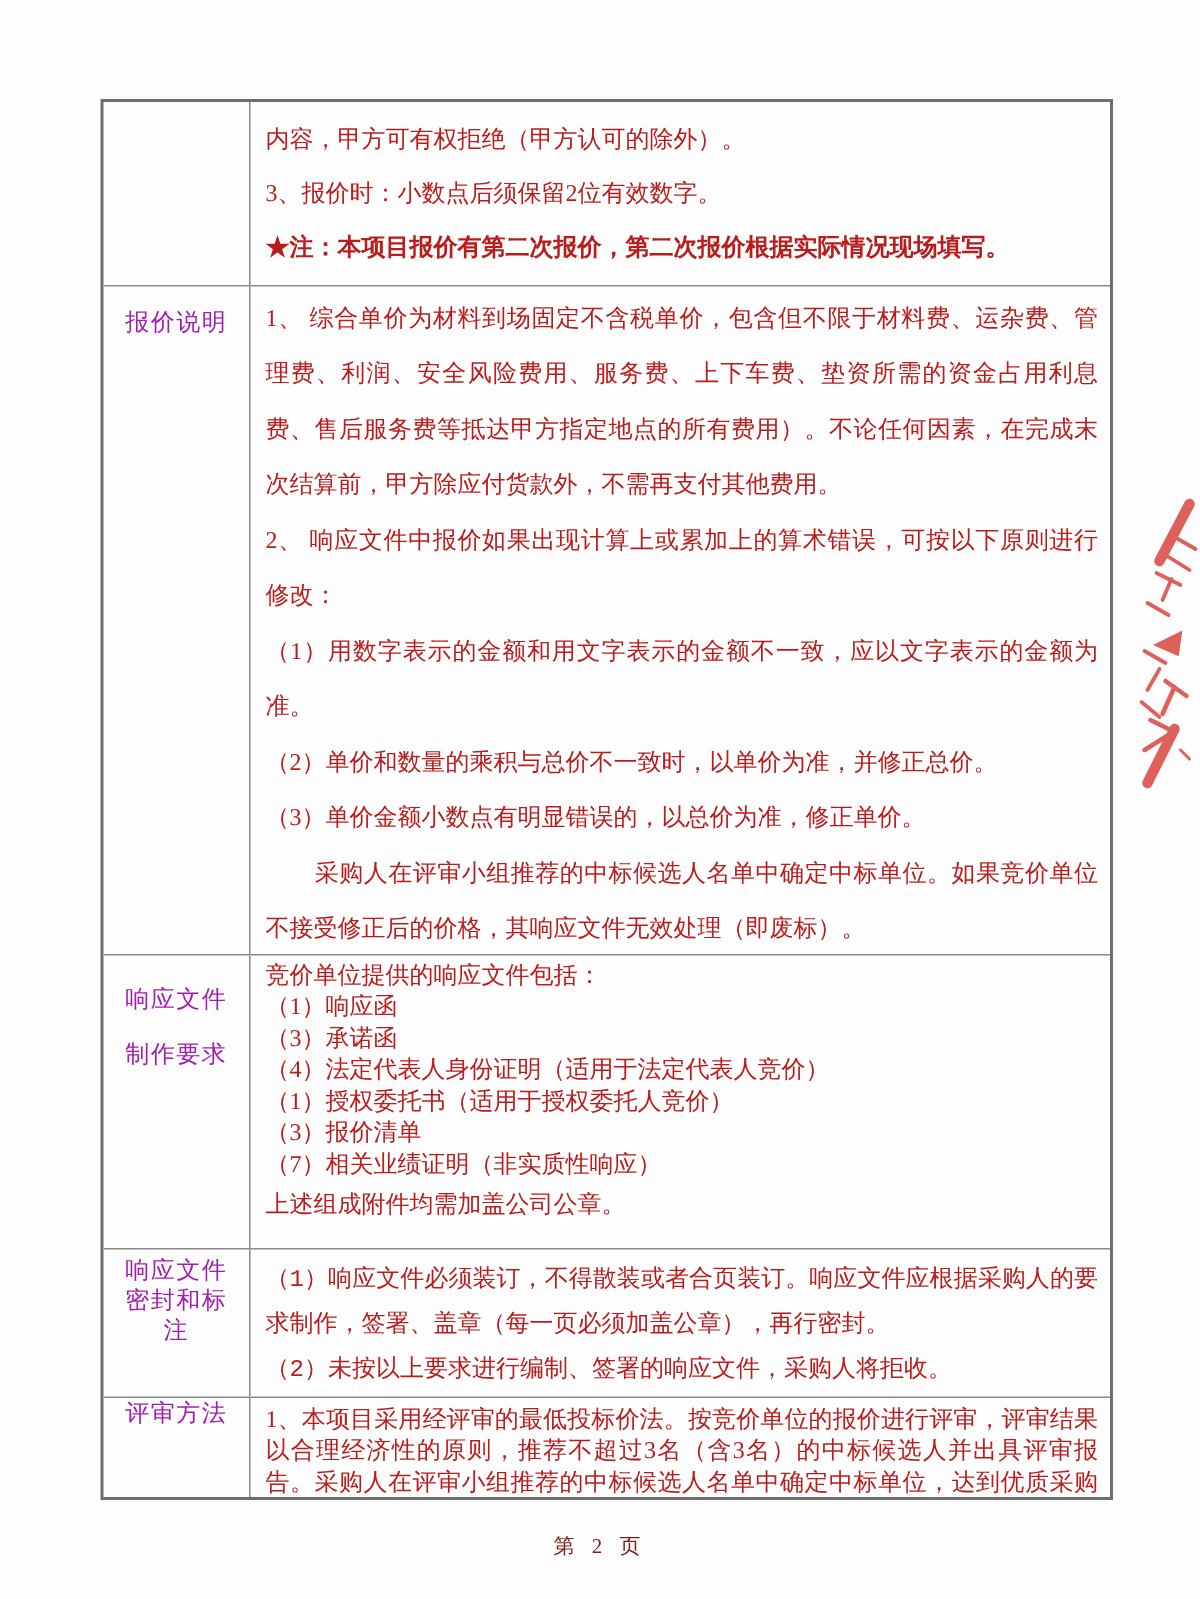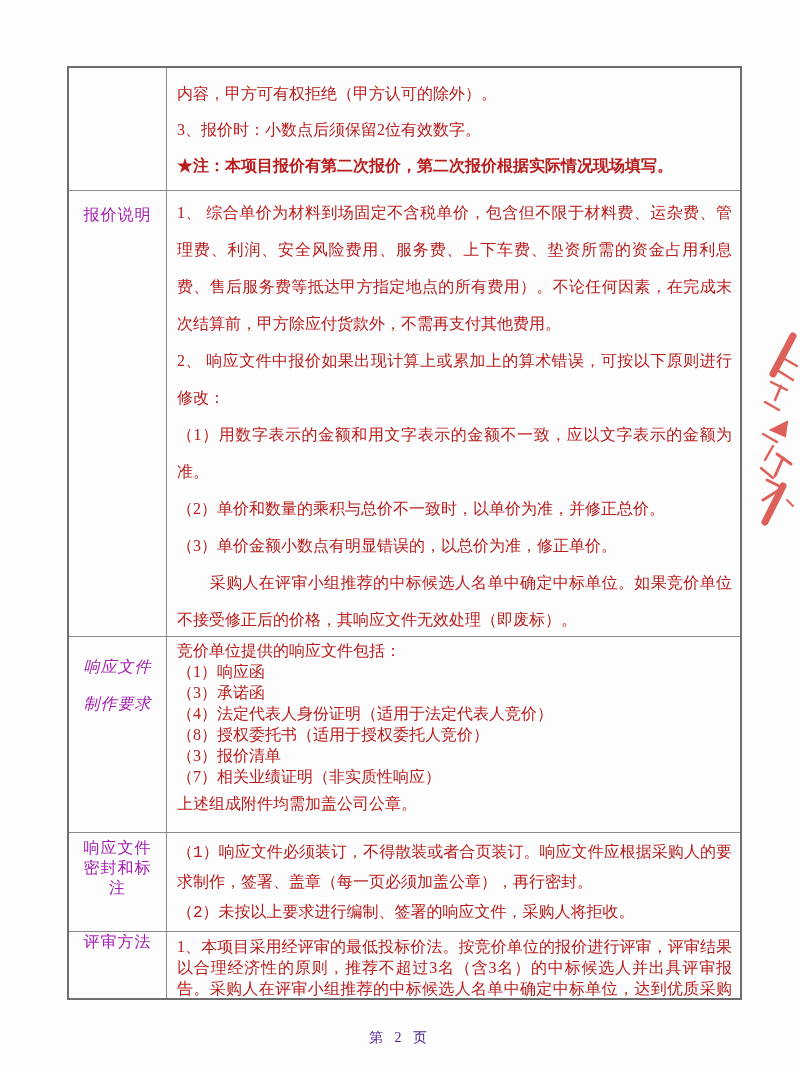--- a/index.html
+++ b/index.html
@@ -51,36 +51,36 @@
   .r2 .content-cell{padding-top:3px;}
   .r2 p{line-height:37px;}
   .r2 .p-indent{text-indent:2.05em;}
   .r2 .label-cell{align-items:flex-start;padding-top:14px;}
 
   
   .r3 .content-cell{padding-top:3px;}
   .r3 p{line-height:21px;}
   .r3 .p-gap{margin-top:6px;}
   .r3 .label-cell{align-items:flex-start;padding-top:11px;}
-  .r3 .label-cell span{line-height:37px;font-style:italic;}
+  .r3 .label-cell span{line-height:37px;}
 
   
   .r4 .content-cell{padding-top:5px;font-family:Liberation Mono, monospace;}
   .r4 p{line-height:30px;}
   .r4 .label-cell{align-items:flex-start;padding-top:5px;}
   .r4 .label-cell span{line-height:20px;}
 
   
   .r5 .content-cell{padding-top:4px;}
   .r5 p{line-height:21px;}
   .r5 .label-cell{align-items:flex-start;}
 
   .page-footer{
     position:absolute;left:0;right:0;top:1022px;
-    text-align:center;font-size:14px;color:#4c1d95;letter-spacing:4px;margin-top:7px;
+    text-align:center;font-size:14px;color:#7f1d1d;letter-spacing:4px;
   }
   .stamp{
     position:absolute;left:753px;top:330px;width:47px;height:200px;
     pointer-events:none;
   }
 </style>
 </head>
 <body>
 
 <div class="page">
@@ -115,21 +115,21 @@
 
     <div class="trow r3">
       <div class="label-cell">
         <span>响应文件制作要求</span>
       </div>
       <div class="content-cell">
         <p>竞价单位提供的响应文件包括：</p>
         <p>（1）响应函</p>
         <p>（3）承诺函</p>
         <p>（4）法定代表人身份证明（适用于法定代表人竞价）</p>
-        <p>（8）授权委托书（适用于授权委托人竞价）</p>
+        <p>（1）授权委托书（适用于授权委托人竞价）</p>
         <p>（3）报价清单</p>
         <p>（7）相关业绩证明（非实质性响应）</p>
         <p class="p-gap">上述组成附件均需加盖公司公章。</p>
       </div>
     </div>
 
     <div class="trow r4">
       <div class="label-cell">
         <span>响应文件密封和标注</span>
       </div>

